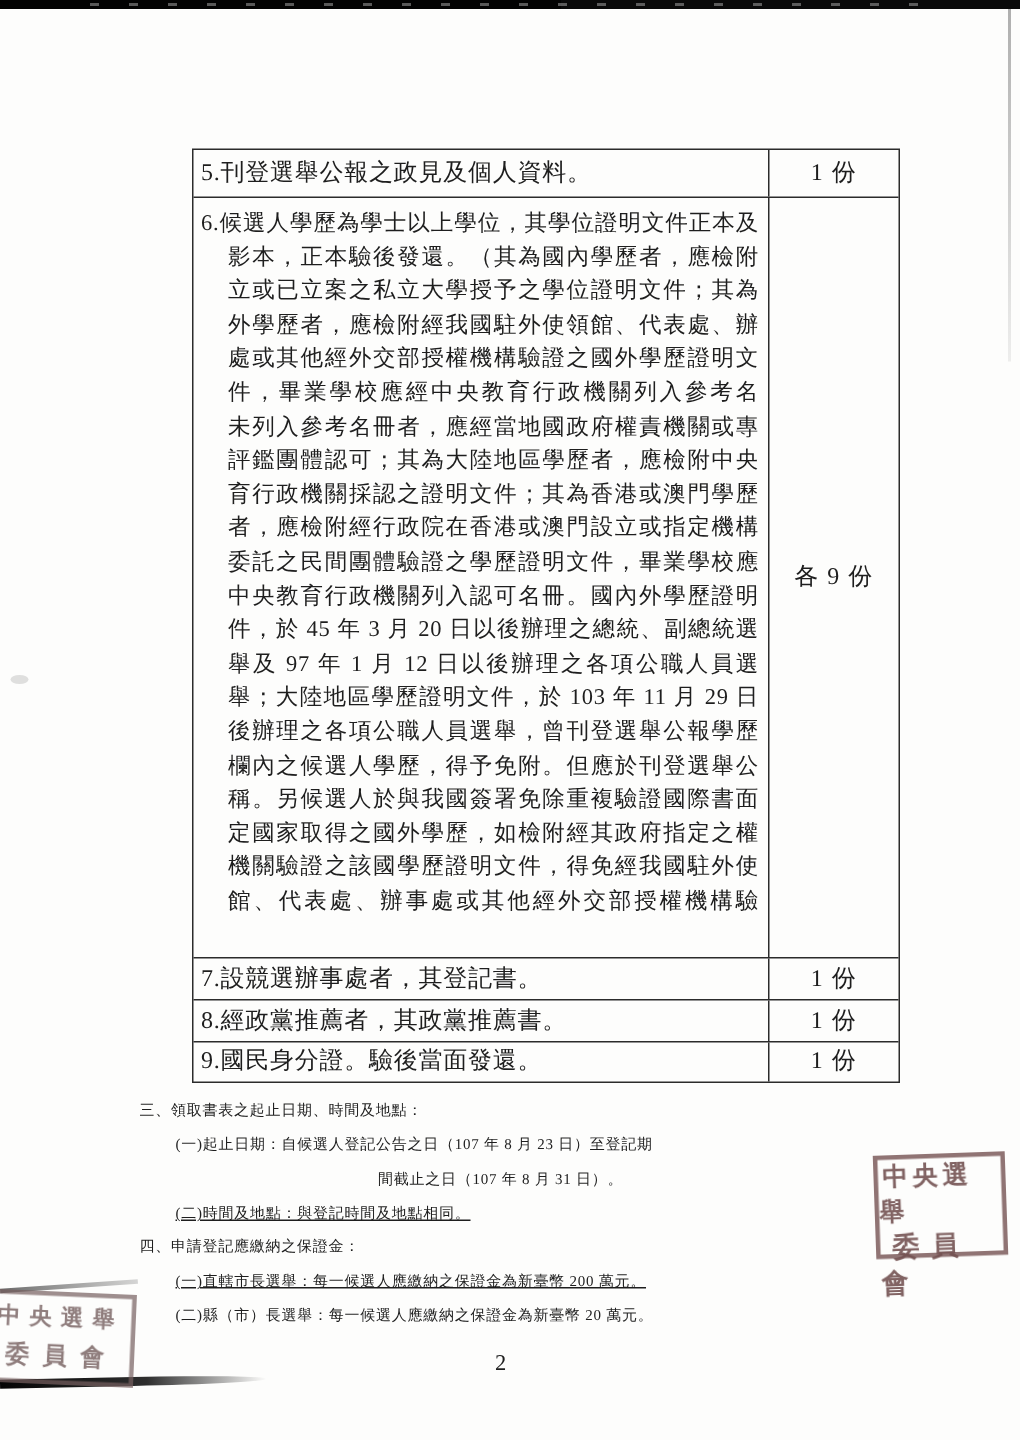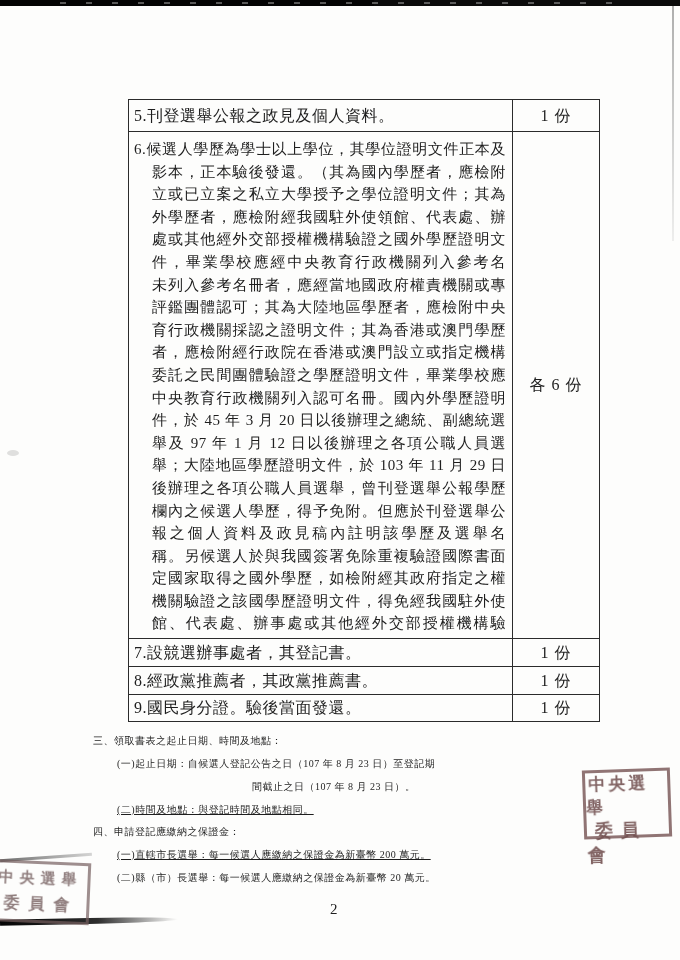--- a/index.html
+++ b/index.html
@@ -121,27 +121,26 @@
         <div class="tline cont">評鑑團體認可；其為大陸地區學歷者，應檢附中央教</div>
         <div class="tline cont">育行政機關採認之證明文件；其為香港或澳門學歷</div>
         <div class="tline cont">者，應檢附經行政院在香港或澳門設立或指定機構或</div>
         <div class="tline cont">委託之民間團體驗證之學歷證明文件，畢業學校應經</div>
         <div class="tline cont">中央教育行政機關列入認可名冊。國內外學歷證明文</div>
         <div class="tline cont">件，於 45 年 3 月 20 日以後辦理之總統、副總統選</div>
         <div class="tline cont">舉及 97 年 1 月 12 日以後辦理之各項公職人員選</div>
         <div class="tline cont">舉；大陸地區學歷證明文件，於 103 年 11 月 29 日以</div>
         <div class="tline cont">後辦理之各項公職人員選舉，曾刊登選舉公報學歷</div>
         <div class="tline cont">欄內之候選人學歷，得予免附。但應於刊登選舉公</div>
-        <div class="tline cont">報之個人資料及政見稿內註明該學歷及選舉名</div>
         <div class="tline cont">稱。另候選人於與我國簽署免除重複驗證國際書面協</div>
         <div class="tline cont">定國家取得之國外學歷，如檢附經其政府指定之權責</div>
         <div class="tline cont">機關驗證之該國學歷證明文件，得免經我國駐外使領</div>
         <div class="tline cont">館、代表處、辦事處或其他經外交部授權機構驗證。）</div>
       </div>
-      <div class="cell-copies">各 6 份</div>
+      <div class="cell-copies">各 9 份</div>
     </div>
 
     <div class="trow row-single row-7">
       <div class="cell-text">
         <span>7.</span>
           <span>設競選辦事處者，其登記書。</span>
       </div>
       <div class="cell-copies">1 份</div>
     </div>
 
@@ -158,21 +157,21 @@
         <span>9.</span>
           <span>國民身分證。驗後當面發還。</span>
       </div>
       <div class="cell-copies">1 份</div>
     </div>
 
   </div>
 
   <div class="bline" style="left:93px;  top:730px;">三、領取書表之起止日期、時間及地點：</div>
   <div class="bline" style="left:117px; top:753px;">(一)起止日期：自候選人登記公告之日（107 年 8 月 23 日）至登記期</div>
-  <div class="bline" style="left:252px; top:776px;">間截止之日（107 年 8 月 23 日）。</div>
+  <div class="bline" style="left:252px; top:776px;">間截止之日（107 年 8 月 31 日）。</div>
   <div class="bline" style="left:117px; top:799px;text-decoration:underline;">(二)時間及地點：與登記時間及地點相同。</div>
   <div class="bline" style="left:93px;  top:821px;">四、申請登記應繳納之保證金：</div>
   <div class="bline" style="left:117px; top:844px;text-decoration:underline;">(一)直轄市長選舉：每一候選人應繳納之保證金為新臺幣 200 萬元。</div>
   <div class="bline" style="left:117px; top:867px;">(二)縣（市）長選舉：每一候選人應繳納之保證金為新臺幣 20 萬元。</div>
 
   <div class="page-number">2</div>
 
   <div class="stamp stamp-right">
     <div class="s1">中央選舉</div>
     <div class="s2">委員會</div>

